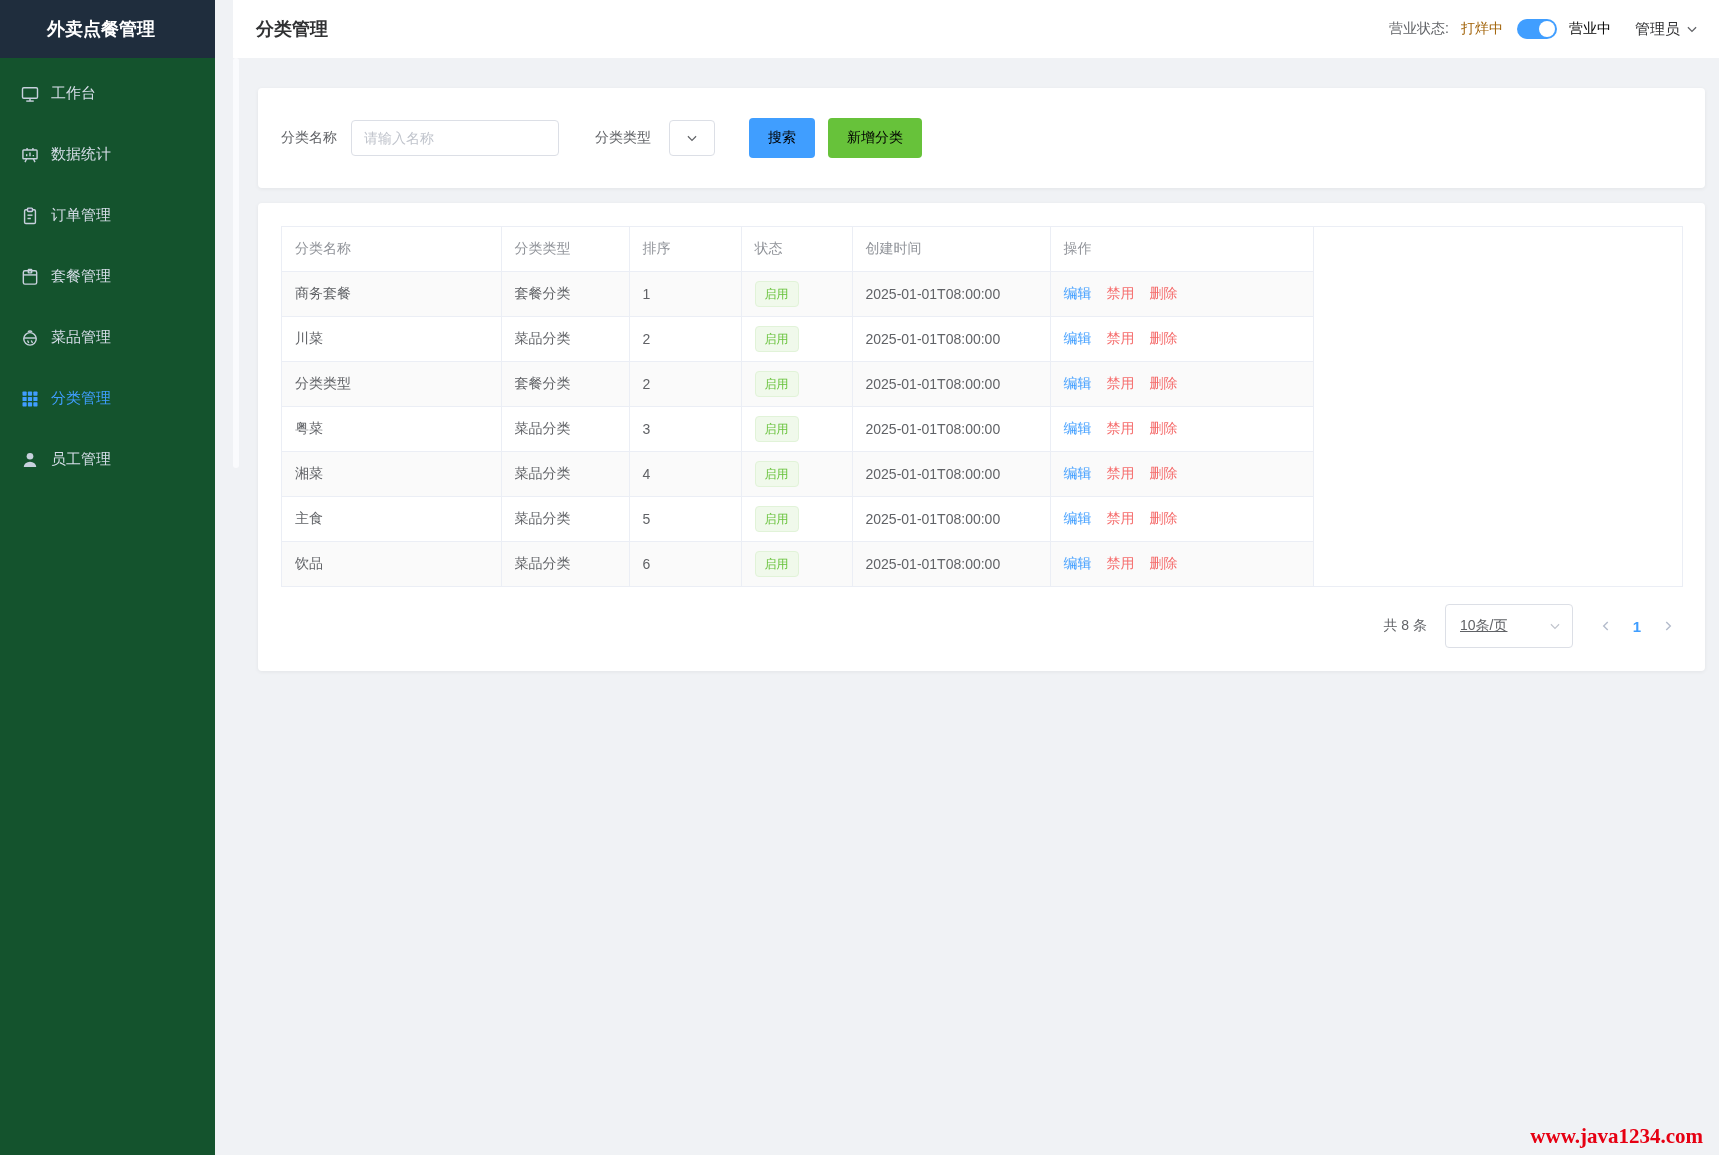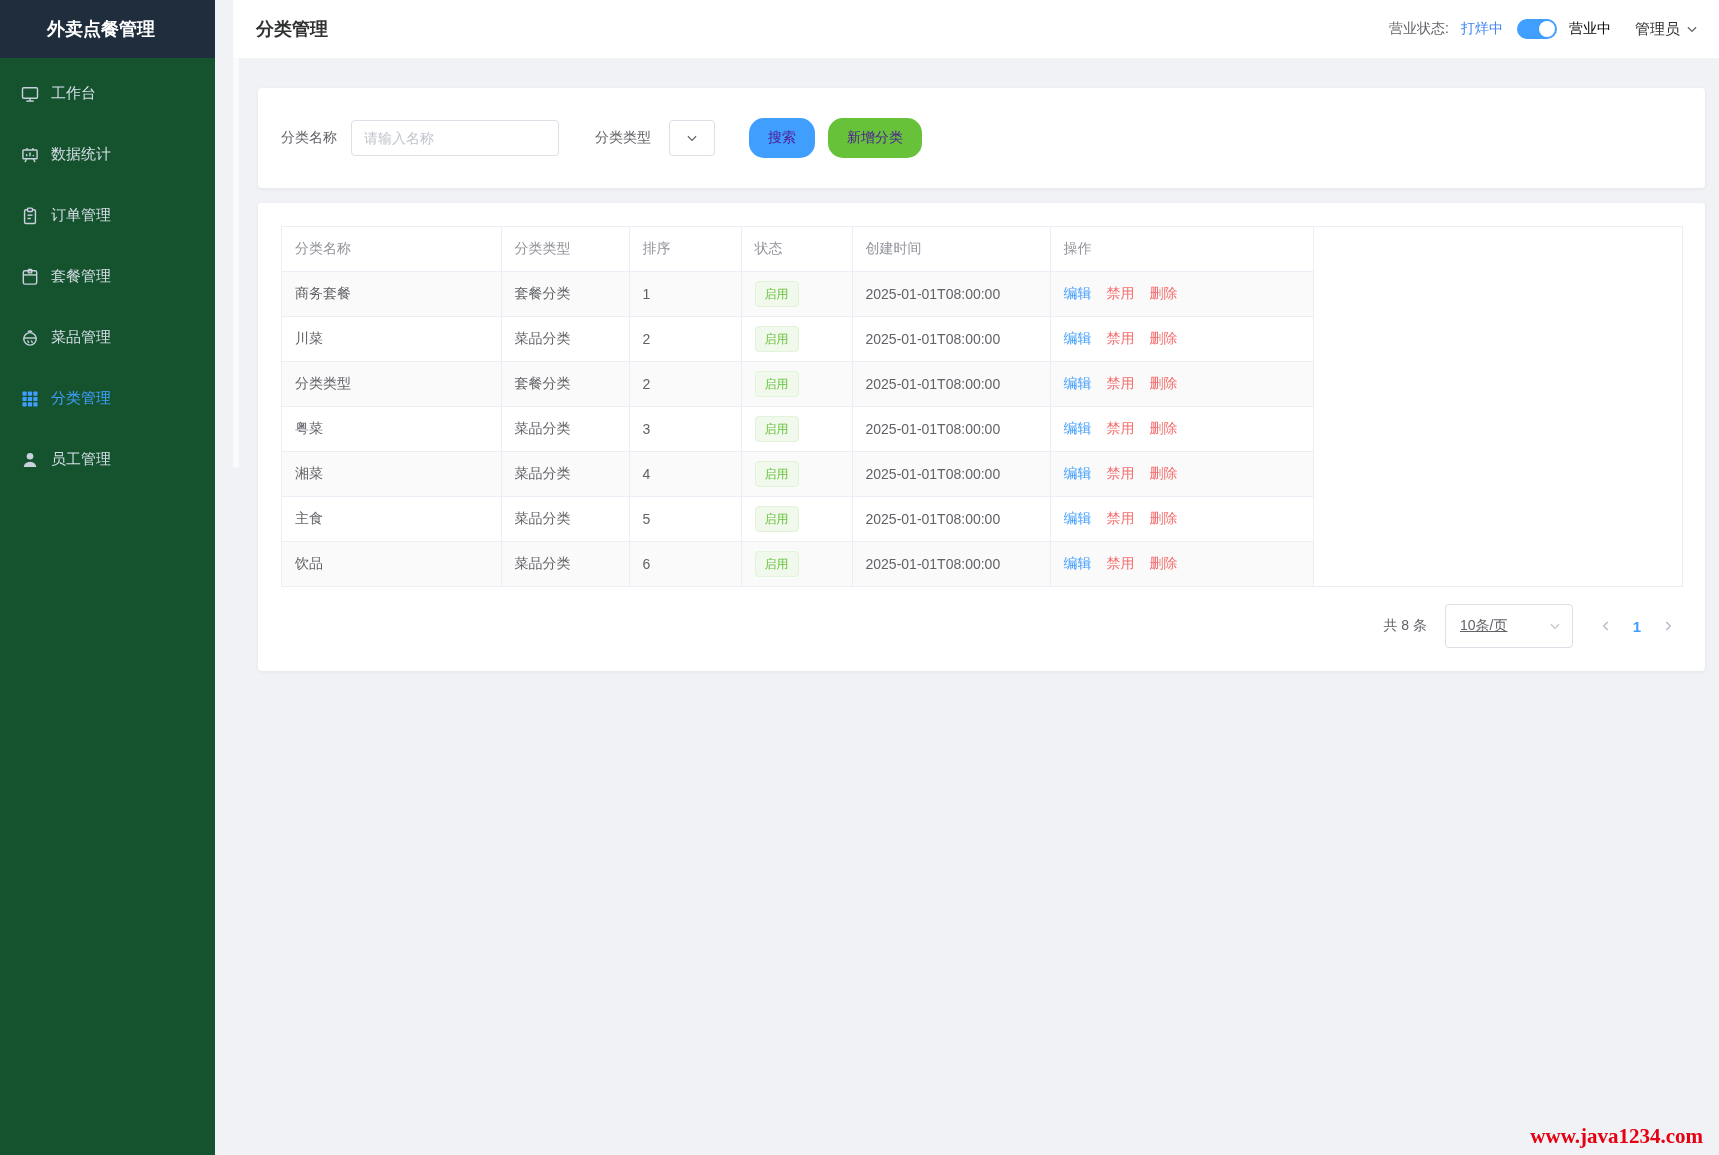--- a/index.html
+++ b/index.html
@@ -15,38 +15,38 @@
   .menu-item.active { color:#409EFF; }
   .menu-item.active .mi-icon { color:#409EFF; }
   .side-scroll-thumb { position:fixed; left:233px; top:58px; width:6px; height:410px; background:#fafbfd; border-radius:3px; z-index:11; }
 
   
   .main { margin-left:233px; }
   .topbar { height:58px; background:#ffffff; display:flex; align-items:center; padding:0 20px 0 23px; }
   .page-title { font-size:18px; font-weight:bold; color:#303133; }
   .topbar-right { margin-left:auto; display:flex; align-items:center; }
   .biz-label { color:#606266; margin-right:12px; }
-  .biz-off { color:#3b82f6; margin-right:14px; }
+  .biz-off { color:#a16207; margin-right:14px; }
   .switch { width:40px; height:20px; border-radius:10px; background:#409EFF; position:relative; cursor:pointer; margin-right:12px; }
   .switch .knob { position:absolute; top:2px; right:2px; width:16px; height:16px; border-radius:50%; background:#fff; }
   .biz-on { color:#000000; margin-right:24px; }
   .user-wrap { display:flex; align-items:center; cursor:pointer; }
   .user-name { color:#303133; font-size:15px; }
   .chev { width:14px; height:14px; margin-left:5px; color:#606266; display:inline-flex; }
 
   
   .content { padding:30px 14px 7px 25px; min-height:1097px; }
   .card { background:#ffffff; border-radius:4px; box-shadow:0 1px 4px rgba(0,0,0,0.06); }
   .search-card { height:100px; display:flex; align-items:center; padding:0 23px; margin-bottom:15px; }
   .f-label { color:#606266; }
   .name-input { width:208px; height:36px; border:1px solid #dcdfe6; border-radius:4px; padding:0 12px; font-size:14px; color:#606266; margin-left:14px; outline:none; font-family:inherit; }
   .name-input::placeholder { color:#c0c4cc; }
   .type-label { margin-left:36px; }
   .type-select { width:46px; height:36px; border:1px solid #dcdfe6; border-radius:4px; margin-left:18px; display:flex; align-items:center; justify-content:center; color:#c0c4cc; cursor:pointer; background:#fff; }
-  .btn { height:40px; border:none; border-radius:15px; color:#4c1d95; font-size:14px; padding:0 19px; cursor:pointer; font-family:inherit; }
+  .btn { height:40px; border:none; border-radius:4px; color:#000000; font-size:14px; padding:0 19px; cursor:pointer; font-family:inherit; }
   .btn-search { background:#409EFF; margin-left:34px; }
   .btn-add { background:#67C23A; margin-left:13px; }
 
   
   .table-card { padding:23px 22px 23px 23px; }
   .tbl-wrap { border:1px solid #ebeef5; }
   table { border-collapse:collapse; width:100%; table-layout:fixed; }
   th,td { text-align:left; padding:0 13px; font-weight:normal; overflow:hidden; white-space:nowrap; }
   thead th { height:44px; color:#909399; border-bottom:1px solid #ebeef5; border-right:1px solid #ebeef5; background:#fff; }
   tbody td { height:45px; color:#606266; border-bottom:1px solid #ebeef5; border-right:1px solid #ebeef5; background:#fff; }

